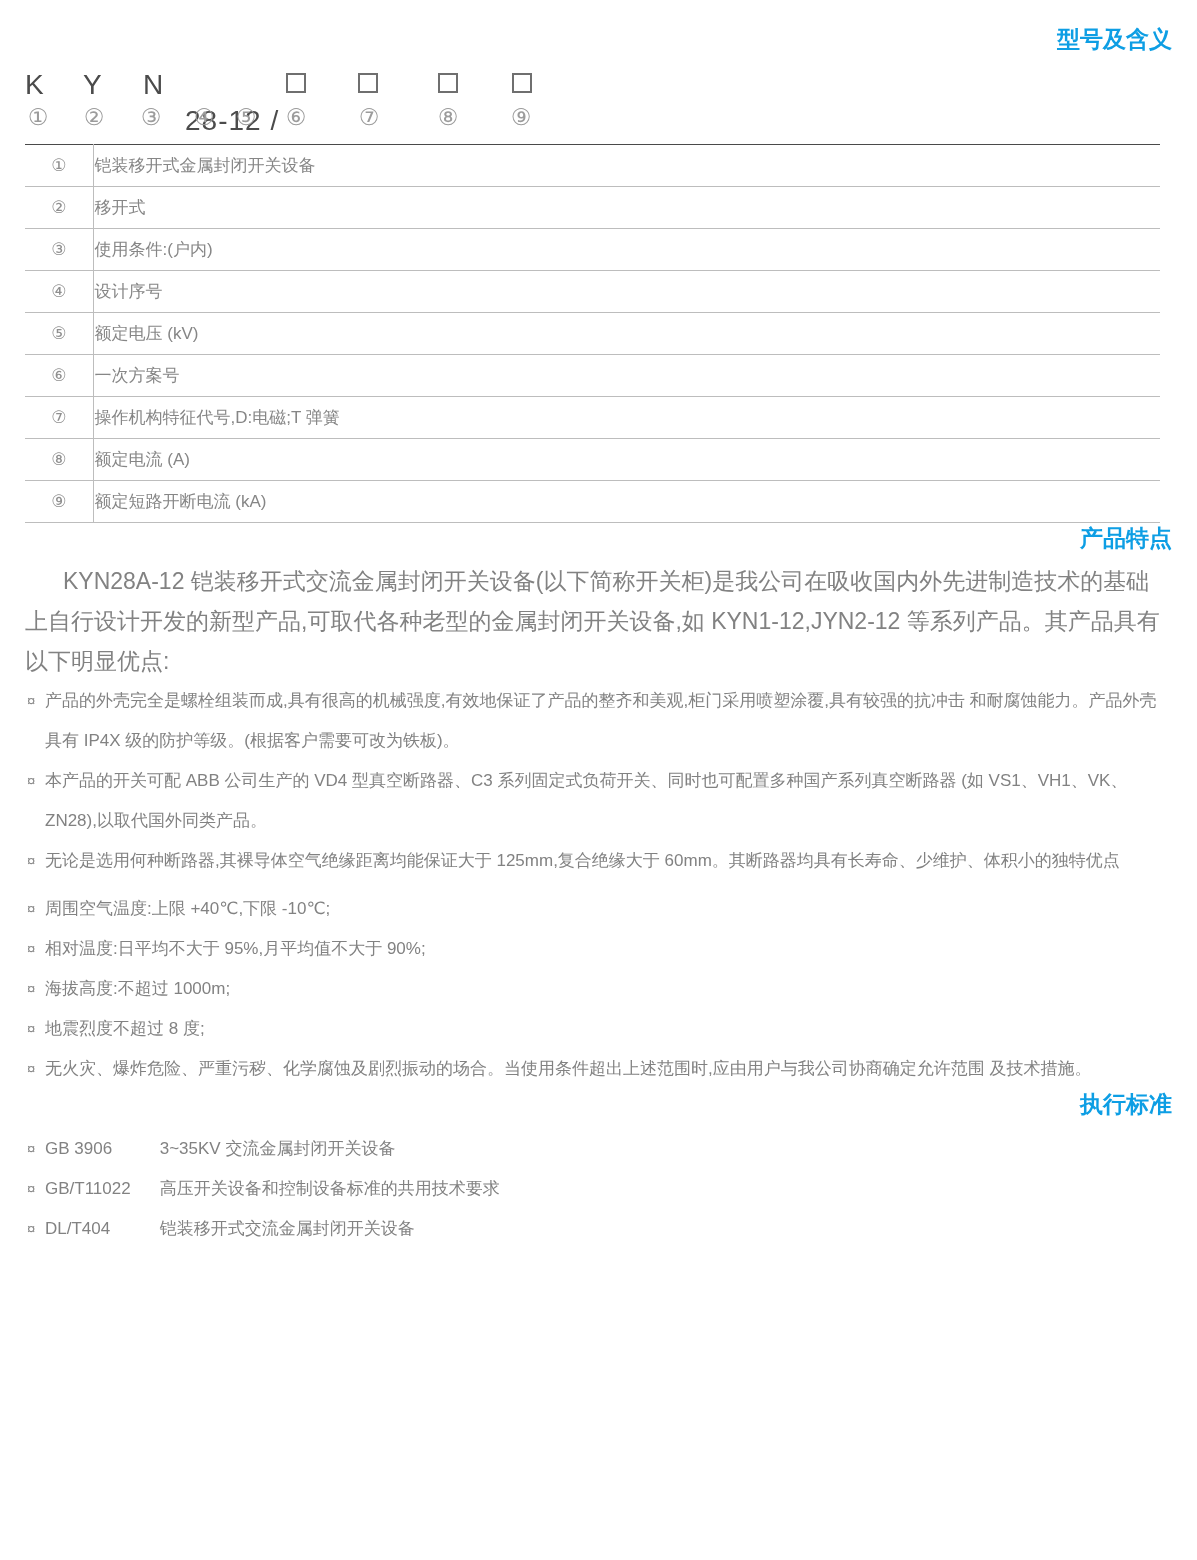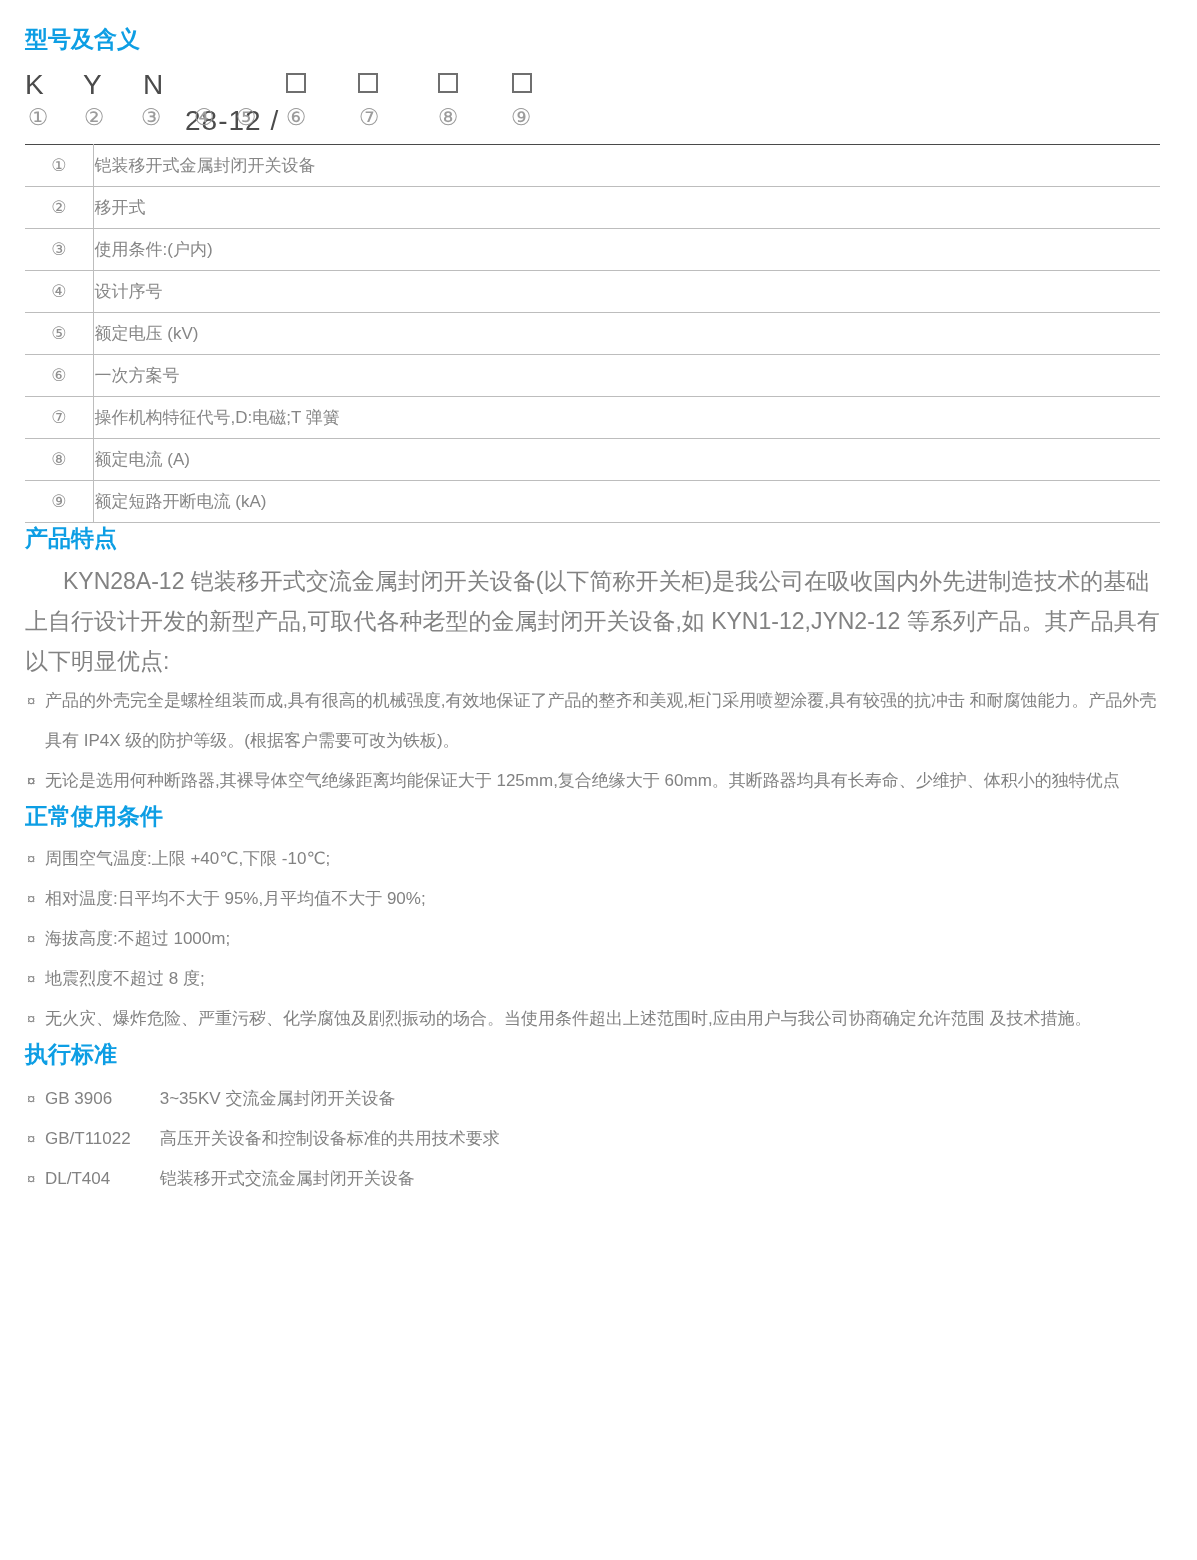--- a/index.html
+++ b/index.html
@@ -23,20 +23,21 @@
     padding:0 25px;
     overflow:hidden;
     background:#ffffff;
   }
   h2.sec-title{
     font-size:23px;
     font-weight:bold;
     color:var(--accent);
     margin:0;
     line-height:30px;
+    text-align:right;
   }
   .t-model{padding-top:24px;}
   .t-features{margin-top:64px;}
   .t-conditions{margin-top:92px;}
   .t-standards{margin-top:84px;}
 
   
   .model-diagram{
     position:relative;
     height:62px;
@@ -222,28 +223,28 @@
 
   <p class="intro">KYN28A-12 铠装移开式交流金属封闭开关设备(以下简称开关柜)是我公司在吸收国内外先进制造技术的基础上自行设计开发的新型产品,可取代各种老型的金属封闭开关设备,如 KYN1-12,JYN2-12 等系列产品。其产品具有以下明显优点:</p>
 
   <div class="features-bullets">
     <div class="bullet">
       <span class="bm">¤</span>
       <span>产品的外壳完全是螺栓组装而成,具有很高的机械强度,有效地保证了产品的整齐和美观,柜门采用喷塑涂覆,具有较强的抗冲击 和耐腐蚀能力。产品外壳具有 IP4X 级的防护等级。(根据客户需要可改为铁板)。</span>
     </div>
     <div class="bullet">
       <span class="bm">¤</span>
+      <span>本产品的开关可配 ABB 公司生产的 VD4 型真空断路器、C3 系列固定式负荷开关、同时也可配置多种国产系列真空断路器 (如 VS1、VH1、VK、ZN28),以取代国外同类产品。</span>
     </div>
     <div class="bullet">
       <span class="bm">¤</span>
       <span>无论是选用何种断路器,其裸导体空气绝缘距离均能保证大于 125mm,复合绝缘大于 60mm。其断路器均具有长寿命、少维护、体积小的独特优点</span>
     </div>
   </div>
 
-  <h2 class="sec-title t-conditions">正常使用条件</h2>
 
   <div class="cond-list">
     <div class="bullet">
       <span class="bm">¤</span>
       <span>周围空气温度:上限 +40℃,下限 -10℃;</span>
     </div>
     <div class="bullet">
       <span class="bm">¤</span>
       <span>相对温度:日平均不大于 95%,月平均值不大于 90%;</span>
     </div>

